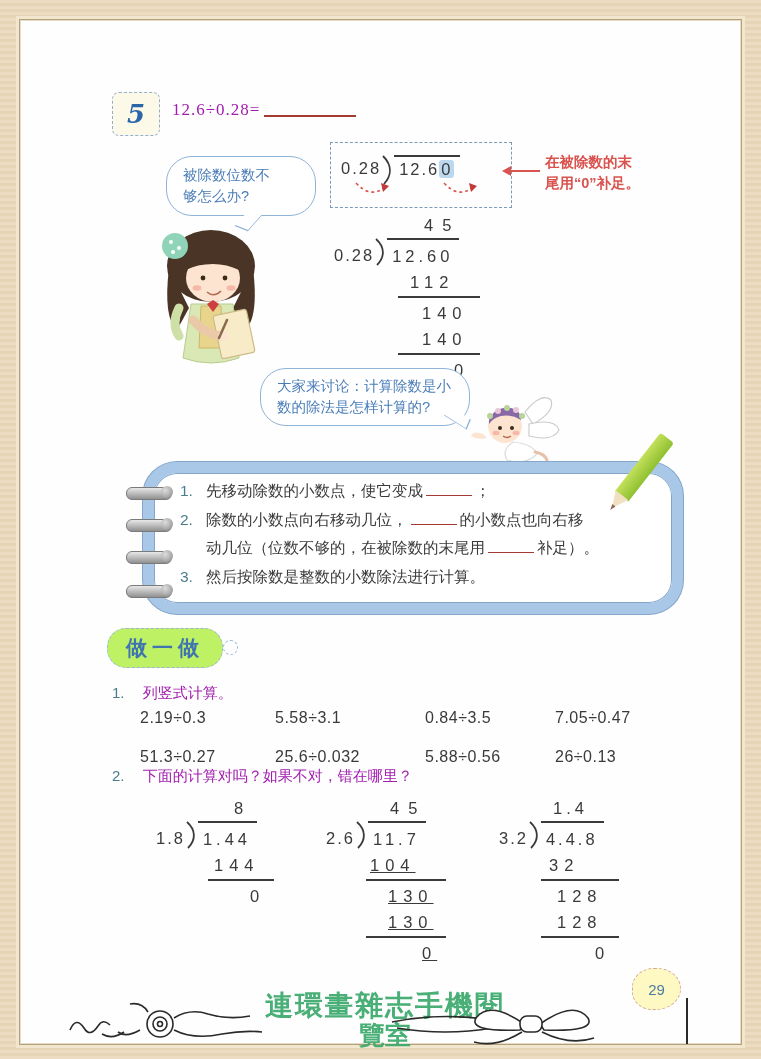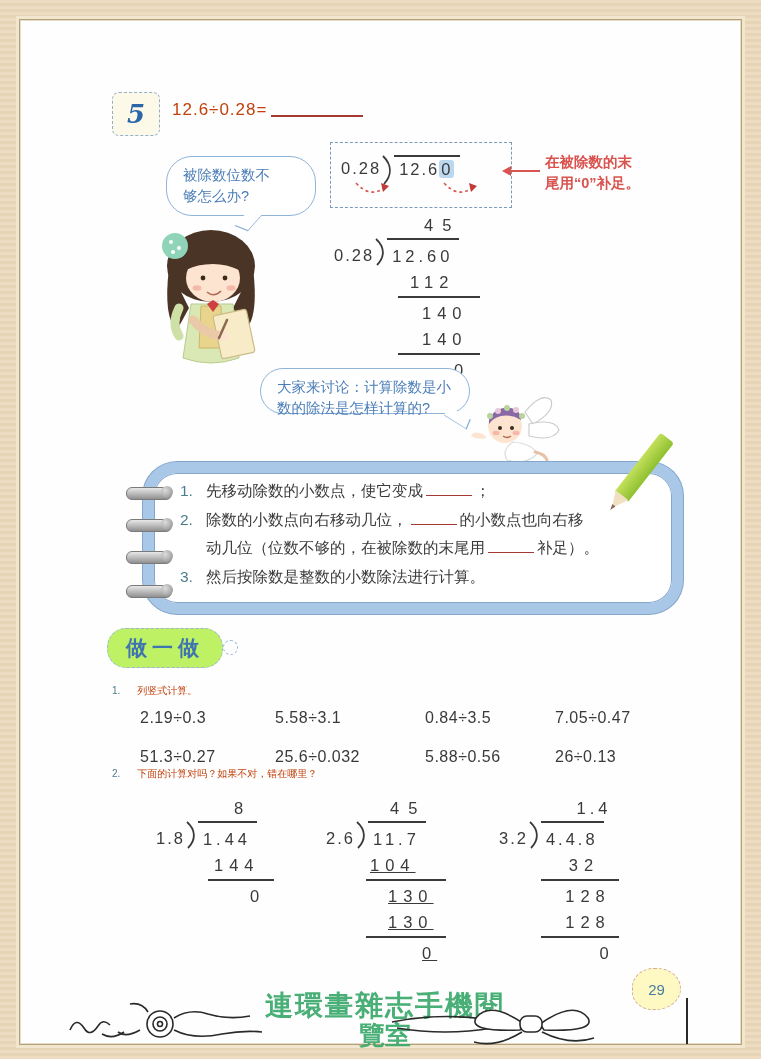--- a/index.html
+++ b/index.html
@@ -9,21 +9,21 @@
     background:
       repeating-linear-gradient(0deg,#eddcc2 0 3px,#e6d4b6 3px 6px),
       #e9d8bc;
   }
   .page{
     position:absolute;left:19px;top:19px;right:19px;bottom:14px;
     background:#fefefe;border:1px solid #b3a079;
     box-shadow:0 0 0 3px #f2e6cf, inset 0 0 0 1px #e7ddca;
   }
   .abs{position:absolute;}
-  .txt{color:#c2410c;}
+  .txt{color:#a21caf;font-family:Liberation Serif, serif;}
 
   
   .badge5{left:112px;top:92px;width:46px;height:42px;border:1.6px dashed #8fb0d2;border-radius:7px;
     background:#fdf9e9;display:flex;align-items:center;justify-content:center;
     color:#2a66a8;font:italic bold 26px "DejaVu Serif",serif;}
   .equation{left:172px;top:100px;font-size:17px;letter-spacing:1px;}
   .eq-blank{display:inline-block;width:92px;height:3px;border-bottom:2px solid #a23a32;vertical-align:-2px;margin-left:4px;}
 
   
   .hintbox{left:330px;top:142px;width:180px;height:64px;border:1.5px dashed #7d9ab8;}
@@ -36,21 +36,21 @@
   .note-arrow{left:506px;top:170px;width:34px;height:2px;background:#d9534f;}
   .note-arrow::before{content:"";position:absolute;left:-9px;top:-4px;border:5px solid transparent;border-right:9px solid #d9534f;}
   .rednote{left:545px;top:152px;width:132px;color:#d9534f;font-size:14.5px;line-height:21px;font-weight:bold;}
 
   
   .bubble{border:1.5px solid #8fb3d9;border-radius:26px;background:#fff;color:#4a7db8;
     font-size:14.5px;line-height:21px;padding:8px 12px 6px 16px;box-sizing:border-box;}
   .girl-bubble{left:166px;top:156px;width:150px;height:60px;}
   .girl-tail{left:240px;top:212px;width:16px;height:16px;background:#fff;
     border-right:1.5px solid #8fb3d9;border-bottom:1.5px solid #8fb3d9;transform:skewX(-30deg) rotate(18deg);}
-  .disc-bubble{left:260px;top:368px;width:210px;height:46px;}
+  .disc-bubble{left:260px;top:368px;width:210px;height:58px;font-family:Liberation Mono, monospace;}
   .disc-tail{left:448px;top:410px;width:18px;height:14px;background:#fff;
     border-right:1.5px solid #8fb3d9;border-bottom:1.5px solid #8fb3d9;transform:skewX(35deg) rotate(48deg);}
 
   
   .ld{font-size:16.5px;color:#3a3a3a;}
   .ld div{line-height:26px;}
   .ld .q{letter-spacing:9px;}
   .ld .q.dotted{letter-spacing:4px;}
   .ld-row{display:flex;align-items:stretch;line-height:26px;}
   .steps{}
@@ -74,21 +74,21 @@
   .nb-text{left:180px;top:477px;width:478px;font-size:15.5px;line-height:28.5px;color:#3a3a3a;}
   .nb-item{display:flex;}
   .nb-num{color:#4a7d8c;width:26px;flex:none;}
   .blank{display:inline-block;width:46px;border-bottom:1.6px solid #a23a32;height:13px;margin:0 3px;}
 
   
   .zyz{left:107px;top:628px;width:114px;height:38px;border:1.7px dashed #9ab6d6;border-radius:19px;
     display:flex;align-items:center;justify-content:center;color:#3f74b0;
     font-size:21px;font-weight:bold;letter-spacing:5px;background:#bef264;}
   .zyz-tail{left:223px;top:640px;width:13px;height:13px;border:1.5px dashed #9ab6d6;border-radius:50%;}
-  .exline{font-size:10px;}
+  .exline{font-size:15px;}
   .ex-num{color:#4a7d8c;}
   .grid{left:140px;top:709px;width:545px;display:grid;grid-template-columns:135px 150px 130px 125px;row-gap:21px;
     font-size:16px;color:#3a3a3a;letter-spacing:0.5px;}
 
   
   .cloud29{left:632px;top:968px;width:47px;height:40px;background:#fef9c3;border:1.5px dashed #cfa898;
     border-radius:48% 52% 55% 45%;display:flex;align-items:center;justify-content:center;
     color:#4a7d9e;font-size:15px;}
   .wmark{left:160px;top:992px;width:450px;text-align:center;color:#3aa96b;z-index:3;opacity:.92;line-height:1;}
   .wm1{font-size:28px;font-weight:bold;letter-spacing:2px;}
@@ -284,21 +284,21 @@
     <span class="dvd" style="letter-spacing:4px;">11.7</span>
   </div>
   <div class="steps" style="margin-left:44px;width:80px;text-decoration:underline;">
     <div class="step ul" style="padding-left:4px;">104</div>
     <div class="step" style="padding-left:22px;">130</div>
     <div class="step ul" style="padding-left:22px;">130</div>
     <div class="step" style="padding-left:56px;">0</div>
   </div>
 </div>
 
-<div class="abs ld" style="left:495px;top:795px;width:140px;text-align:center;">
+<div class="abs ld" style="left:495px;top:795px;width:140px;">
   <div class="q dotted" style="padding-left:58px;">1.4</div>
   <div class="ld-row">
     <span class="dvr" style="padding-left:4px;padding-top:4px;">3.2</span>
     <span class="bracket">
       <svg width="13" height="28" viewBox="0 0 13 28">
           <path d="M2 1 C11 9 11 19 3 27" stroke="#3a3a3a" stroke-width="1.8" fill="none"></path>
         </svg>
     </span>
     <span class="dvd" style="letter-spacing:3px;">4.4.8</span>
   </div>

